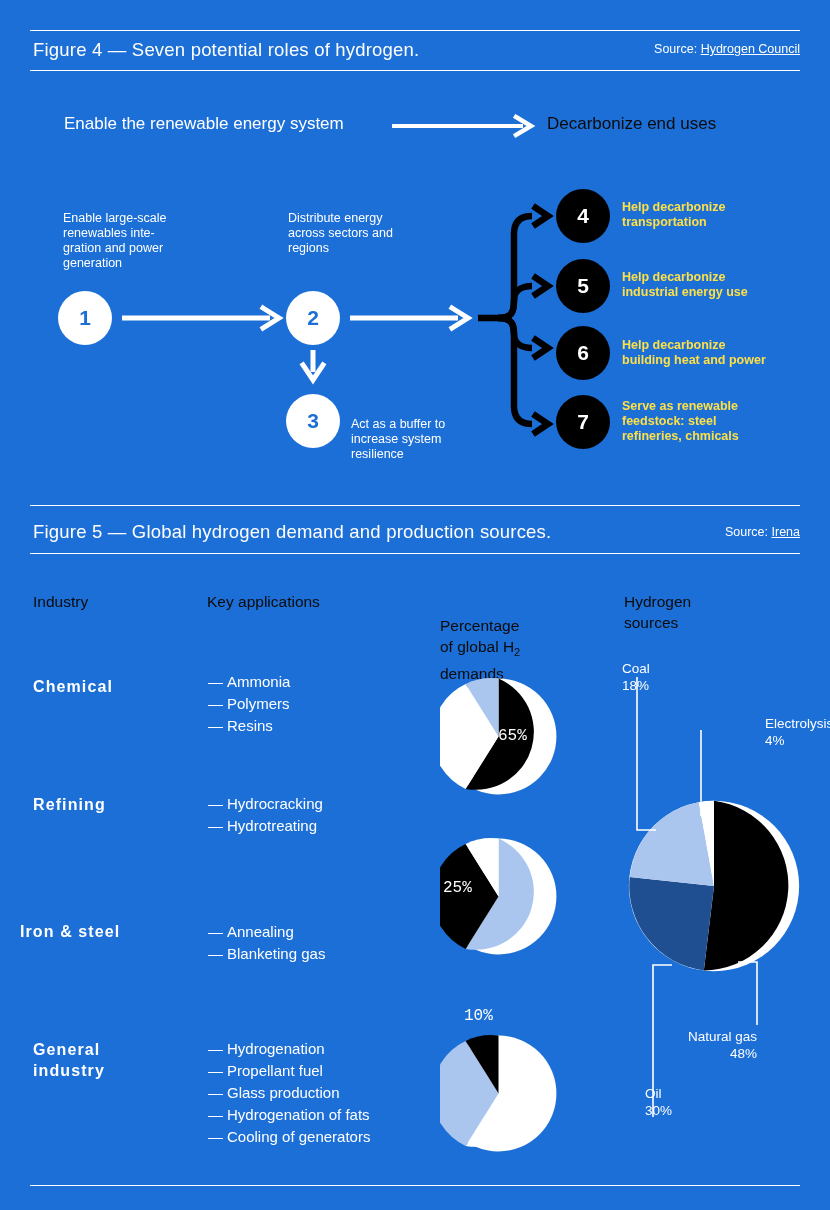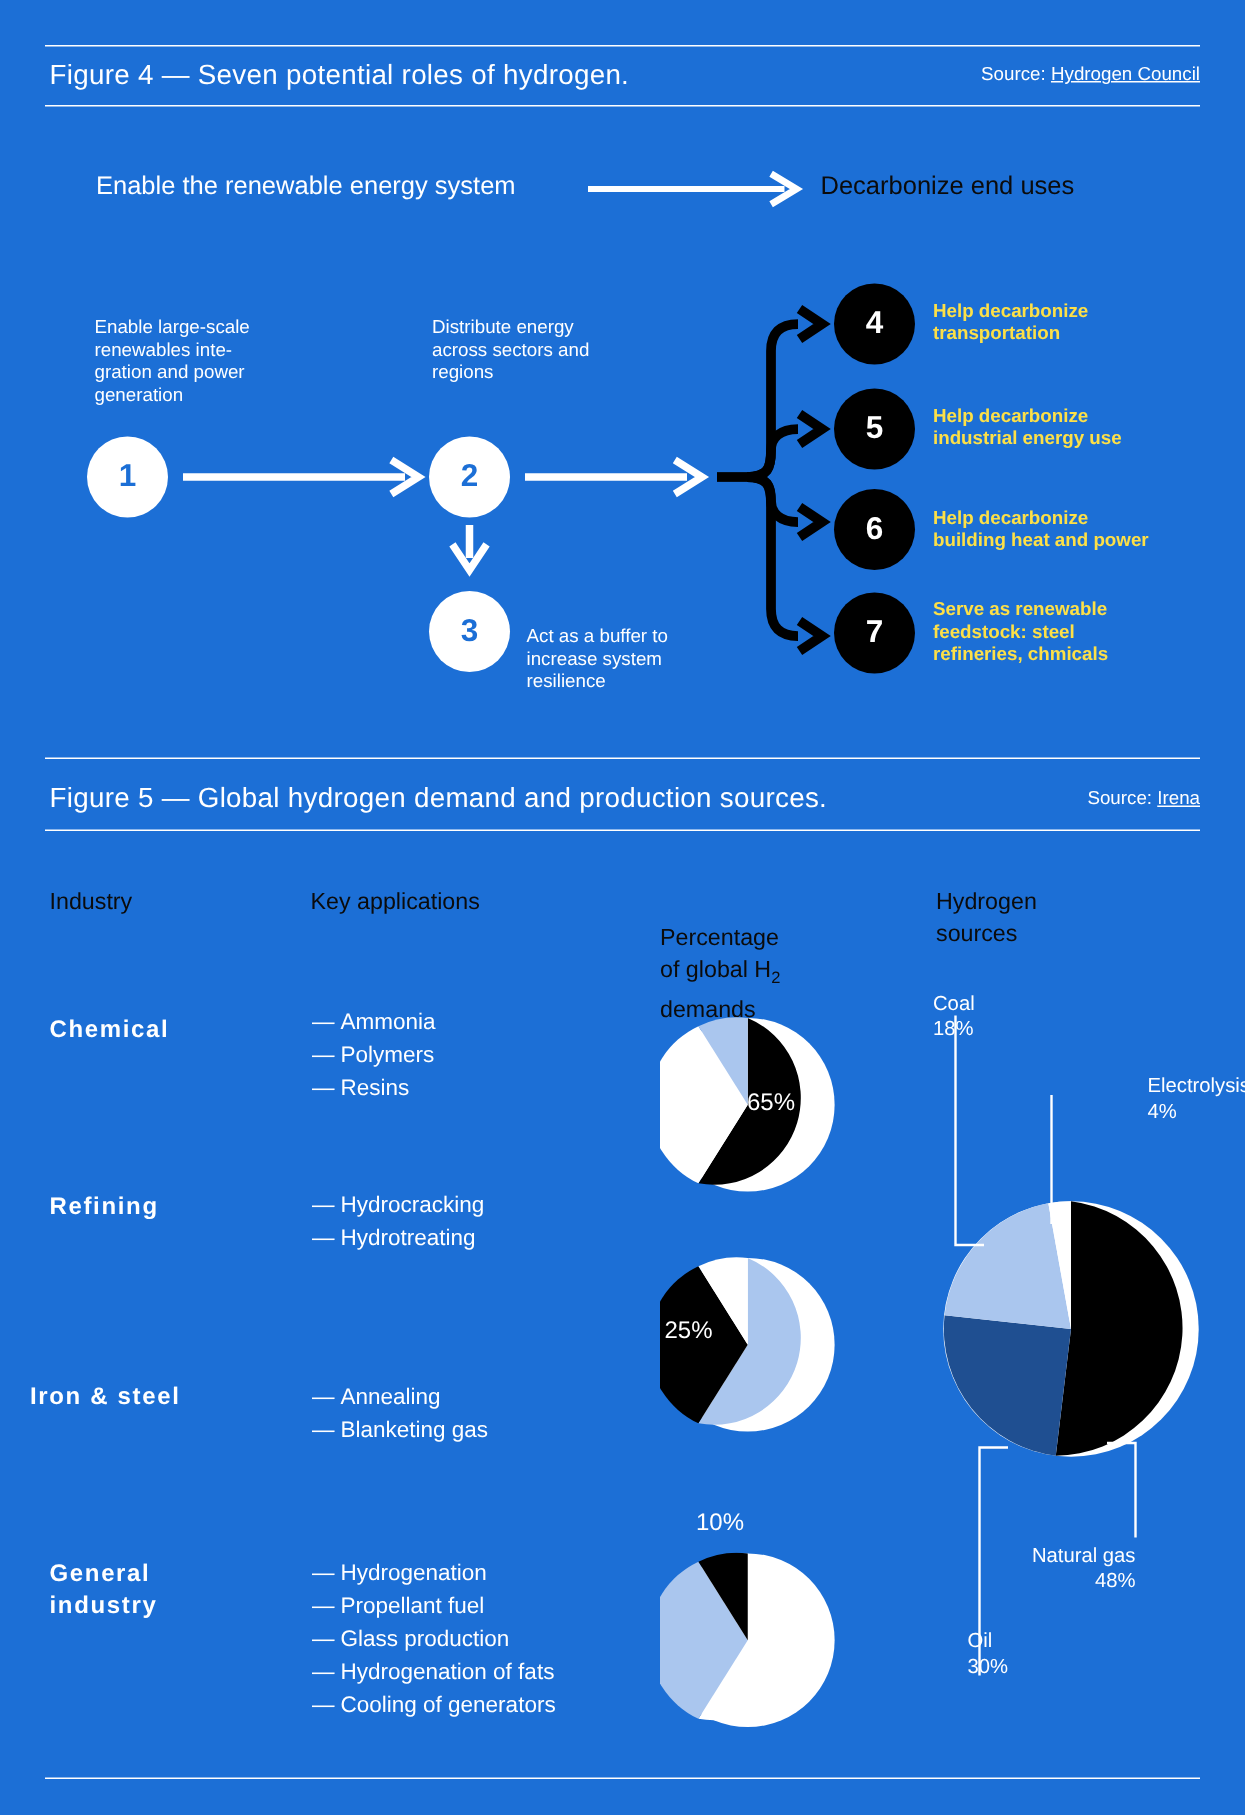--- a/index.html
+++ b/index.html
@@ -36,21 +36,21 @@
   .node-desc{position:absolute;font-size:12.5px;line-height:15px;color:#ffffff;}
   .node-desc.dark{color:#fde047;font-weight:bold;line-height:15px;}
 
   .flowsvg{position:absolute;left:0;top:0;width:830px;height:480px;pointer-events:none;}
 
   
   .col-head{position:absolute;font-size:15.5px;line-height:21px;color:#0b0b0b;}
   .industry{position:absolute;font-size:16px;font-weight:bold;letter-spacing:1.1px;color:#ffffff;line-height:21px;}
   .apps{position:absolute;font-size:15px;line-height:22px;color:#ffffff;}
   .apps .dash{display:inline-block;width:19px;}
-  .pie-label{position:absolute;font-size:16px;color:#ffffff;white-space:nowrap;}
+  .pie-label{position:absolute;font-size:16px;color:#ffffff;white-space:nowrap;font-family:Liberation Mono, monospace;}
 
   .srcsvg{position:absolute;left:590px;top:640px;width:240px;height:500px;pointer-events:none;}
   .src-label{position:absolute;font-size:13.5px;line-height:17px;color:#ffffff;white-space:nowrap;}
   .src-label.rt{text-align:right;}
 </style>
 </head>
 <body>
 
 <div class="page">
 

